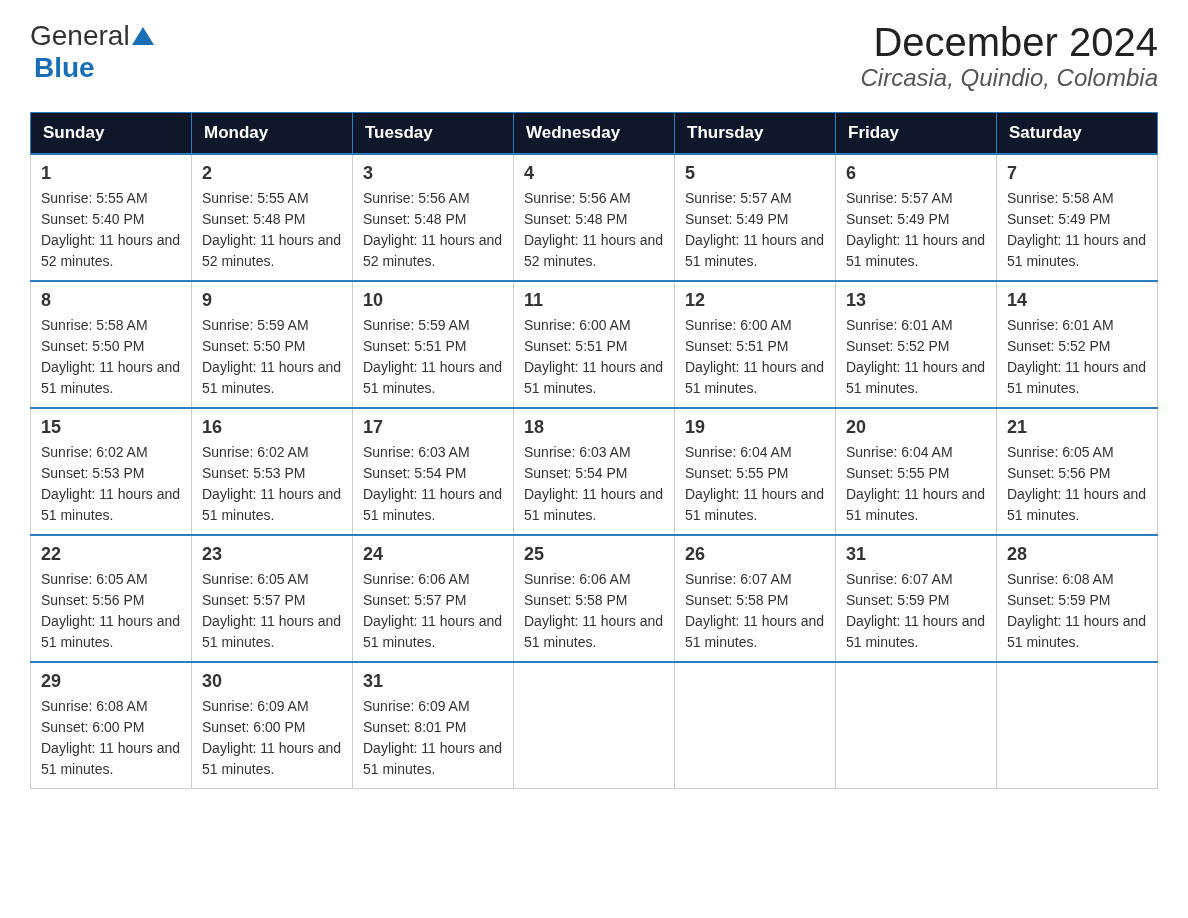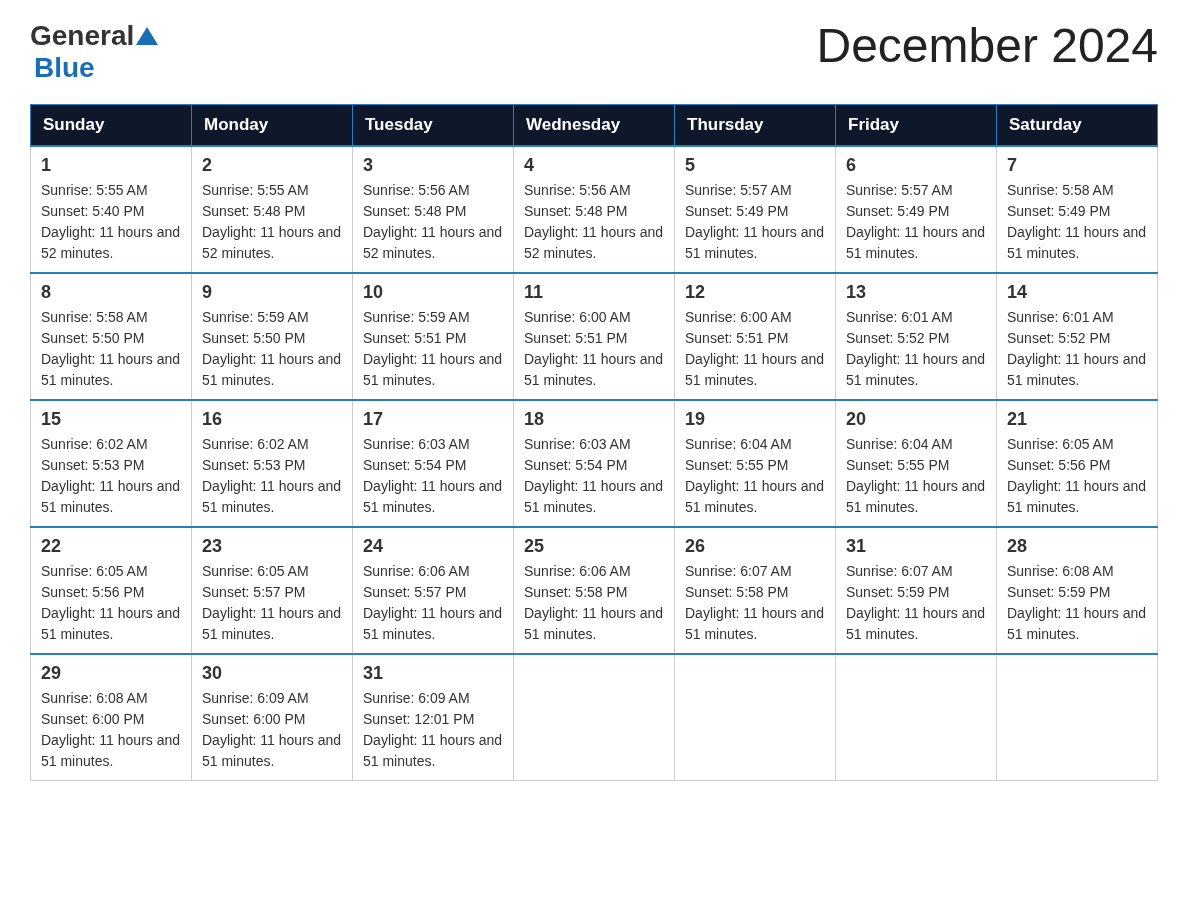--- a/index.html
+++ b/index.html
@@ -12,21 +12,21 @@
       padding: 20px 30px;
     }
     .header {
       display: flex;
       justify-content: space-between;
       align-items: flex-start;
       margin-bottom: 20px;
     }
     .logo-text-general {
       font-size: 28px;
-      font-weight: bold;
+      font-weight: normal;
       color: #333;
     }
     .logo-text-blue {
       font-size: 28px;
       font-weight: bold;
       color: #1a6eb5;
     }
     .logo-wrapper {
       display: flex;
       flex-direction: column;
@@ -38,21 +38,21 @@
     }
     .logo-line2 {
       display: flex;
       align-items: center;
       margin-left: 4px;
     }
     .title-section {
       text-align: right;
     }
     .month-title {
-      font-size: 48px;
+      font-size: 40px;
       font-weight: normal;
       color: #222;
       line-height: 1.1;
     }
     .location-subtitle {
       font-size: 24px;
       color: #555;
       font-style: italic;
     }
     .calendar-table {
@@ -115,20 +115,21 @@
           <polygon points="11,0 22,18 0,18" fill="#1a6eb5"></polygon>
         </svg>
       </span>
     </div>
     <div class="logo-line2">
       <span class="logo-text-blue">Blue</span>
     </div>
   </div>
   <div class="title-section">
     <div class="month-title">December 2024</div>
+    <div class="location-subtitle">Circasia, Quindio, Colombia</div>
   </div>
 </div>
 
 <table class="calendar-table">
   <thead>
     <tr>
       <th>Sunday</th>
       <th>Monday</th>
       <th>Tuesday</th>
       <th>Wednesday</th>
@@ -384,21 +385,21 @@
           <div class="day-info">
             <span>Sunrise: 6:09 AM</span><br>
             <span>Sunset: 6:00 PM</span><br>
             <span>Daylight: 11 hours and 51 minutes.</span>
           </div>
         </td>
         <td>
           <span class="day-number">31</span>
           <div class="day-info">
             <span>Sunrise: 6:09 AM</span><br>
-            <span>Sunset: 12:01 PM</span><br>
+            <span>Sunset: 8:01 PM</span><br>
             <span>Daylight: 11 hours and 51 minutes.</span>
           </div>
         </td>
         <td class="empty-cell"></td>
         <td class="empty-cell"></td>
         <td class="empty-cell"></td>
         <td class="empty-cell"></td>
       </tr>
     </tbody>
 </table>

